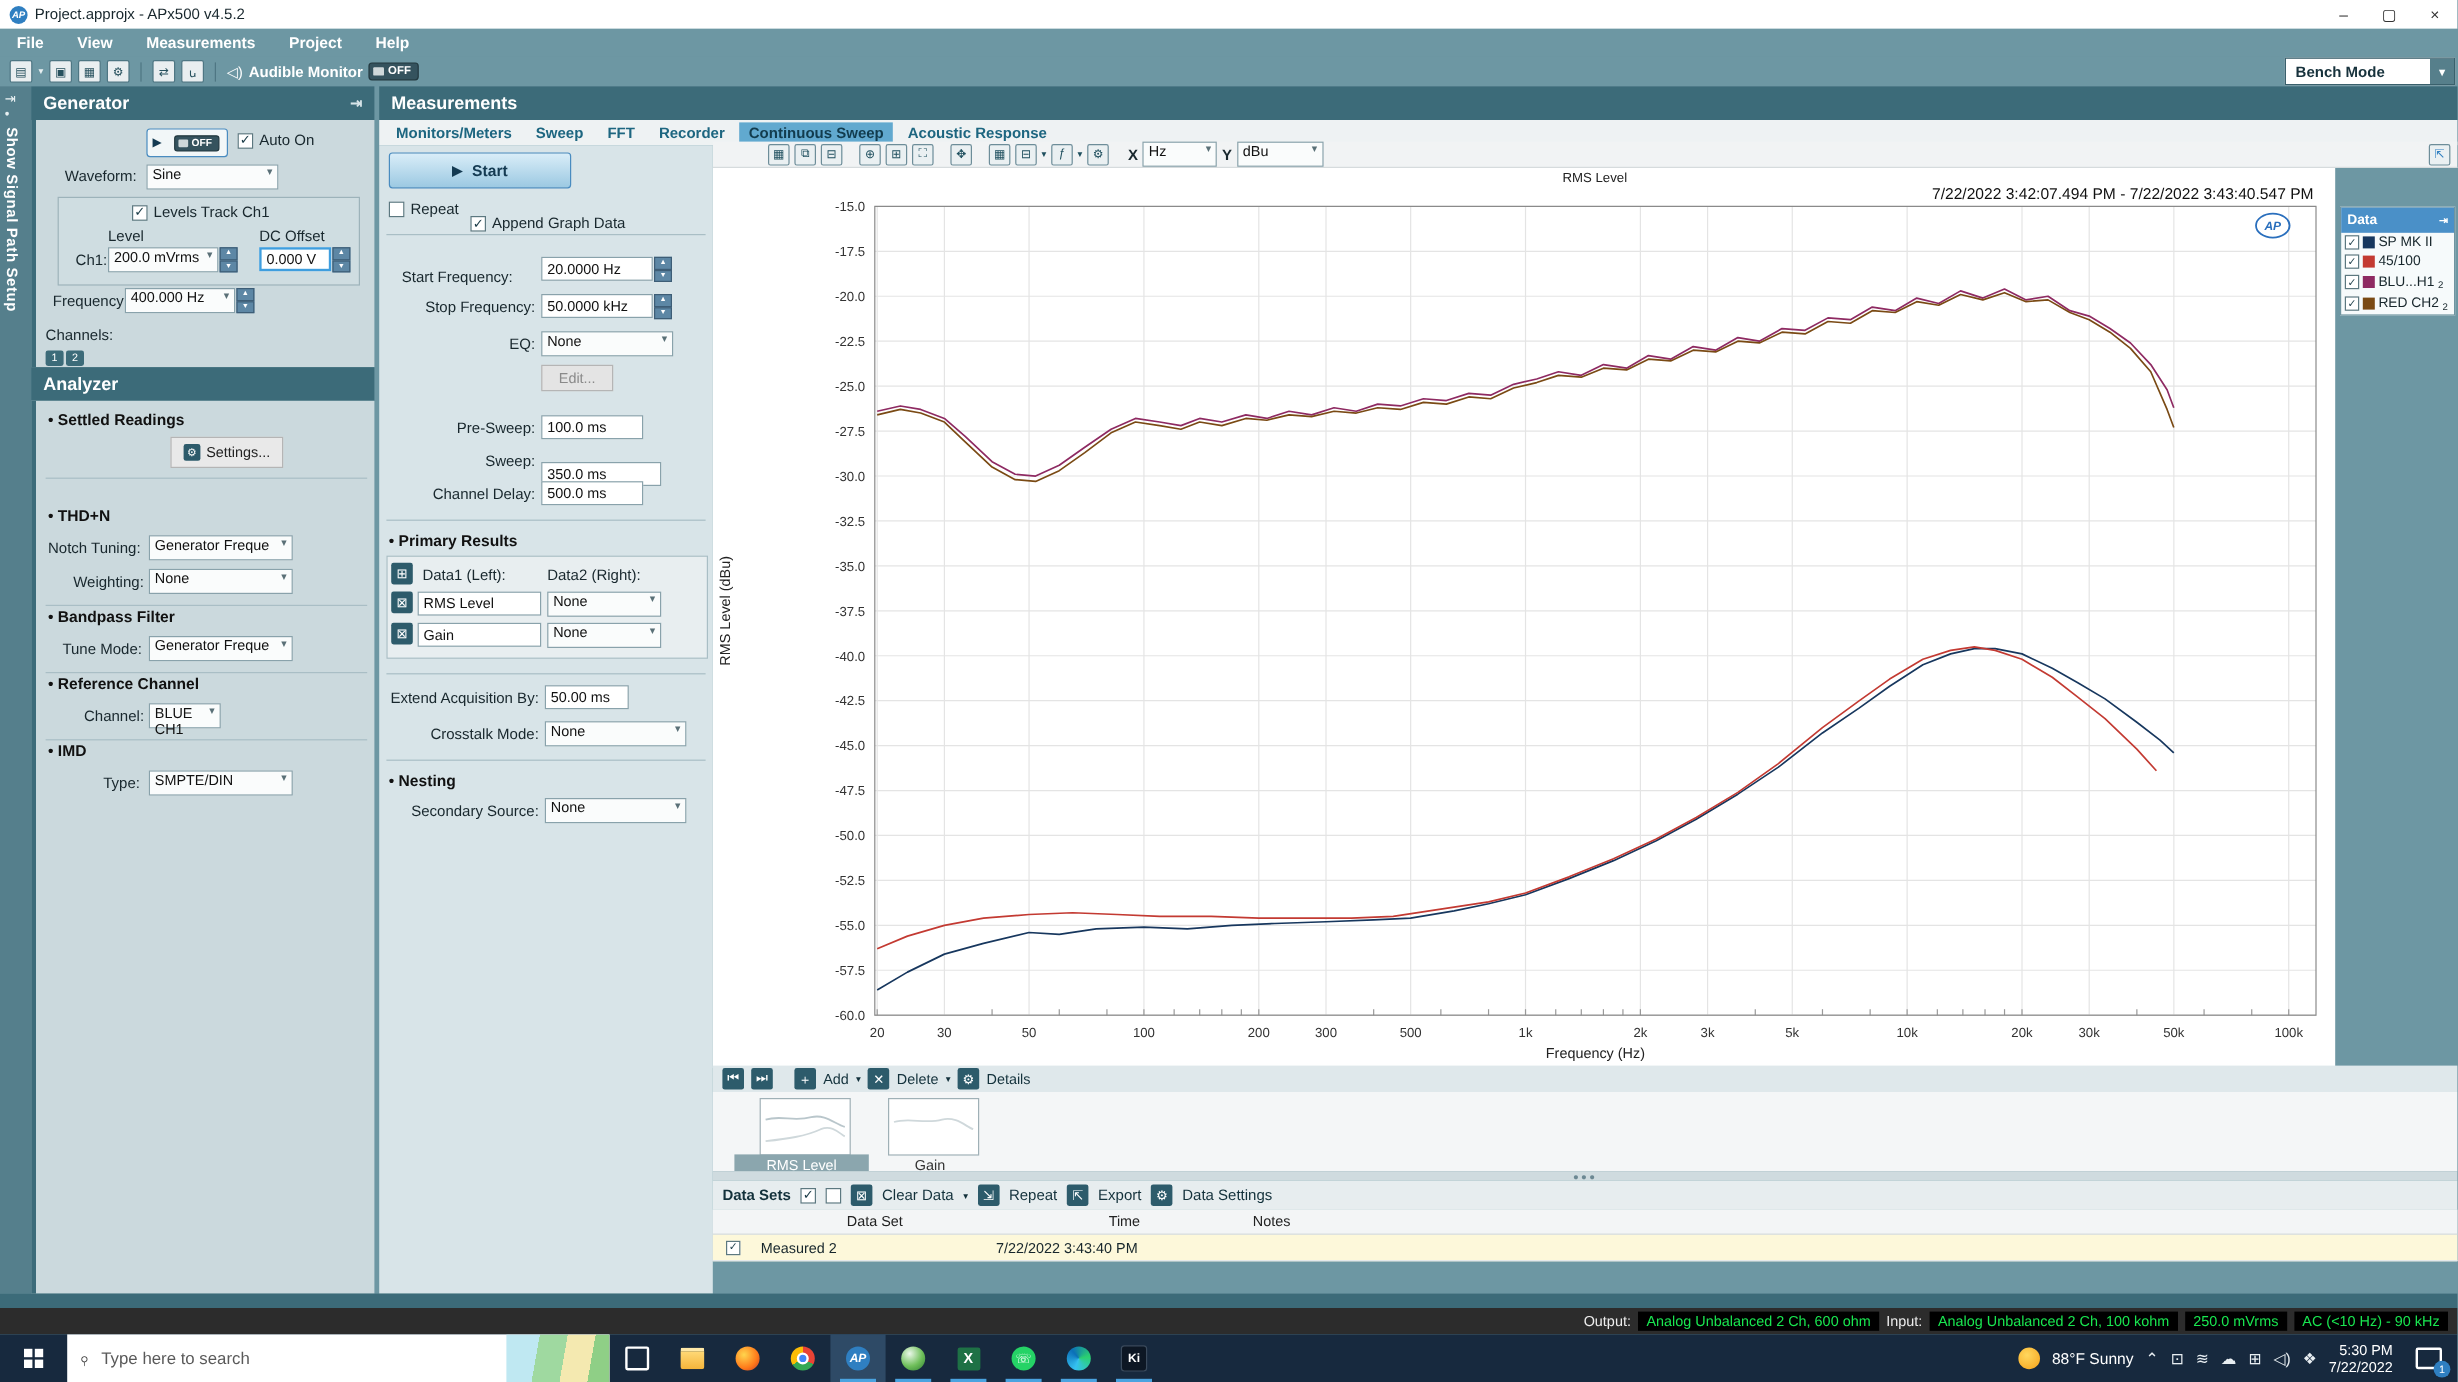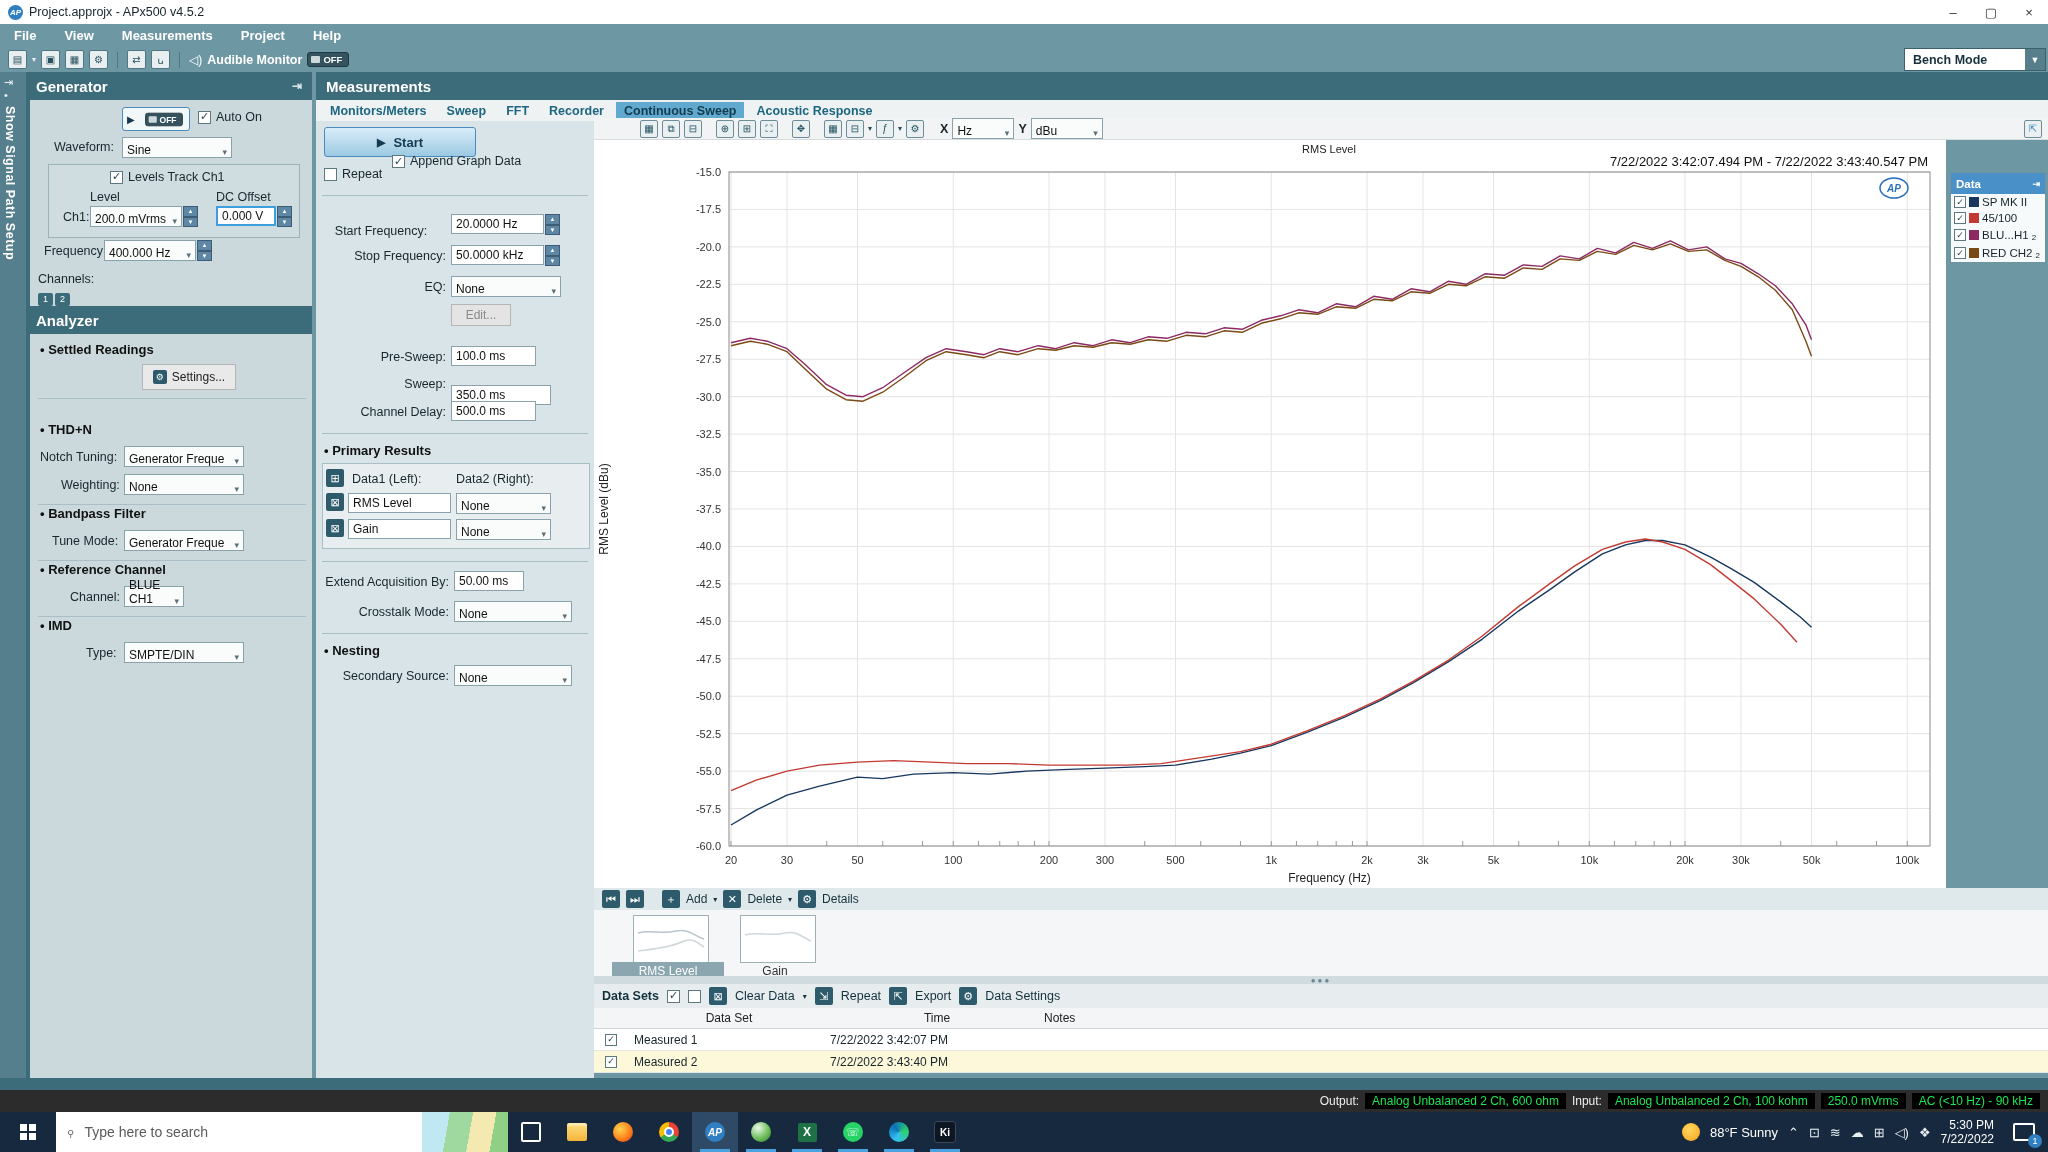--- a/index.html
+++ b/index.html
@@ -28,21 +28,21 @@
   
   .lstrip{left:0;top:72px;width:26px;height:1006px;background:#557f8c;color:#fff}
   .lstrip .vtxt{position:absolute;top:34px;left:3px;writing-mode:vertical-rl;font-size:12.5px;font-weight:bold;letter-spacing:.5px}
   .lstrip .pins{position:absolute;top:4px;left:4px;font-size:11px;color:#e8f0f2}
   
   .phead{background:#3c6b79;color:#fff;font-weight:bold;font-size:15px;height:28px;display:flex;align-items:center;padding:0 10px}
   .phead .pin{margin-left:auto;font-size:12px;color:#d7e4e8}
   .panelbody{background:#cbd9dd}
   .lbl{font-size:12.5px;color:#18272d}
   .inp{background:#fff;border:1px solid #89a2ab;font-size:12px;color:#111;display:flex;align-items:center;padding:0 4px;height:20px;box-sizing:border-box}
-  .dd{background:#fafcfc;border:1px solid #89a2ab;font-size:12px;color:#111;display:flex;align-items:flex-end;padding:0 4px;height:21px;box-sizing:border-box}
+  .dd{background:#fafcfc;border:1px solid #89a2ab;font-size:12px;color:#111;display:flex;align-items:flex-start;padding:0 4px;height:21px;box-sizing:border-box}
   .dd .darr{margin-left:auto;color:#5a7077;font-size:9px}
   .spin{display:flex;flex-direction:column;width:15px;height:21px}
   .spin b{flex:1;background:#5d87a5;border:1px solid #3d5d76;color:#fff;font-size:6px;display:flex;align-items:center;justify-content:center}
   .chk{width:13px;height:13px;background:#fff;border:1px solid #5c7880;display:inline-flex;align-items:center;justify-content:center;
        font-size:11px;color:#1c3d49;box-sizing:border-box;flex:none}
   .chk.on::after{content:"✓";margin-top:-1px}
   .sect{font-size:13px;font-weight:bold;color:#111}
   .sect::before{content:"• "}
   .hr{height:1px;background:#a9bec5}
   .grpbox{background:#cfdde1;border:1px solid #9db3ba}
@@ -270,21 +270,21 @@
 
 <div class="abs" style="left:316px;top:121px;width:278px;height:957px;background:#d8e4e8">
   <div class="abs startbtn" style="left:8px;top:6px;width:150px;height:28px">
     <span style="font-size:11px">▶</span>
       <span>Start</span>
   </div>
   <div class="abs" style="left:8px;top:46px;display:flex;gap:5px;align-items:center">
     <span class="chk"></span>
       <span class="lbl">Repeat</span>
   </div>
-  <div class="abs" style="left:76px;top:33px;display:flex;gap:5px;align-items:flex-end">
+  <div class="abs" style="left:76px;top:58px;display:flex;gap:5px;align-items:flex-end">
     <span class="chk on"></span>
       <span class="lbl">Append Graph Data</span>
   </div>
   <div class="abs hr" style="left:6px;top:74px;width:266px"></div>
   <span class="abs lbl" style="left:0;top:103px;width:130px;text-align:center">Start Frequency:</span>
   <div class="abs inp" style="left:135px;top:93px;width:93px">
       <span>20.0000 Hz</span>
     </div>
   <div class="abs spin" style="left:229px;top:93px">
       <b>▲</b>
@@ -592,28 +592,20 @@
   <span class="sqicon">⚙</span>
   <span>Data Settings</span>
 </div>
 <div class="abs dstable">
   <div class="dshead">
     <span class="colchk"></span>
     <span class="colname" style="text-align:center">Data Set</span>
     <span class="coltime" style="text-align:center">Time</span>
     <span class="colnotes">Notes</span>
   </div>
-  <div class="dsrow">
-    <span class="colchk">
-        <span class="chk on" style="width:12px;height:12px;font-size:9px"></span>
-      </span>
-    <span class="colname">Measured 1</span>
-    <span class="coltime">7/22/2022 3:42:07 PM</span>
-    <span class="colnotes"></span>
-  </div>
   <div class="dsrow alt">
     <span class="colchk">
         <span class="chk on" style="width:12px;height:12px;font-size:9px"></span>
       </span>
     <span class="colname">Measured 2</span>
     <span class="coltime">7/22/2022 3:43:40 PM</span>
     <span class="colnotes"></span>
   </div>
 </div>
 

